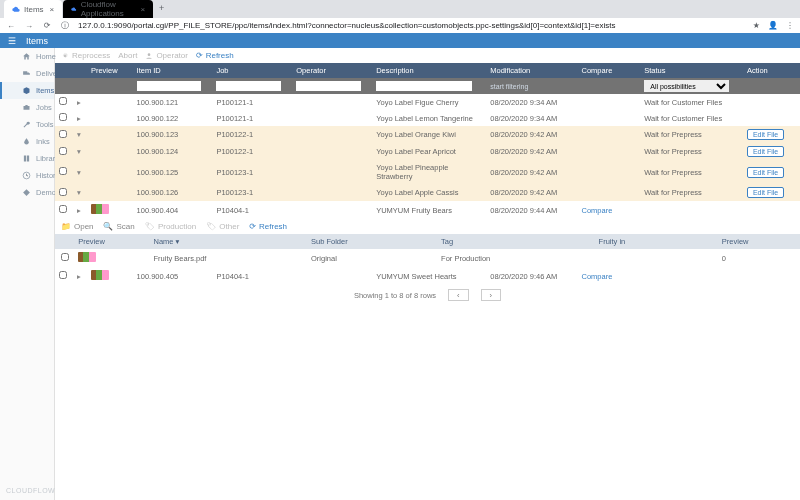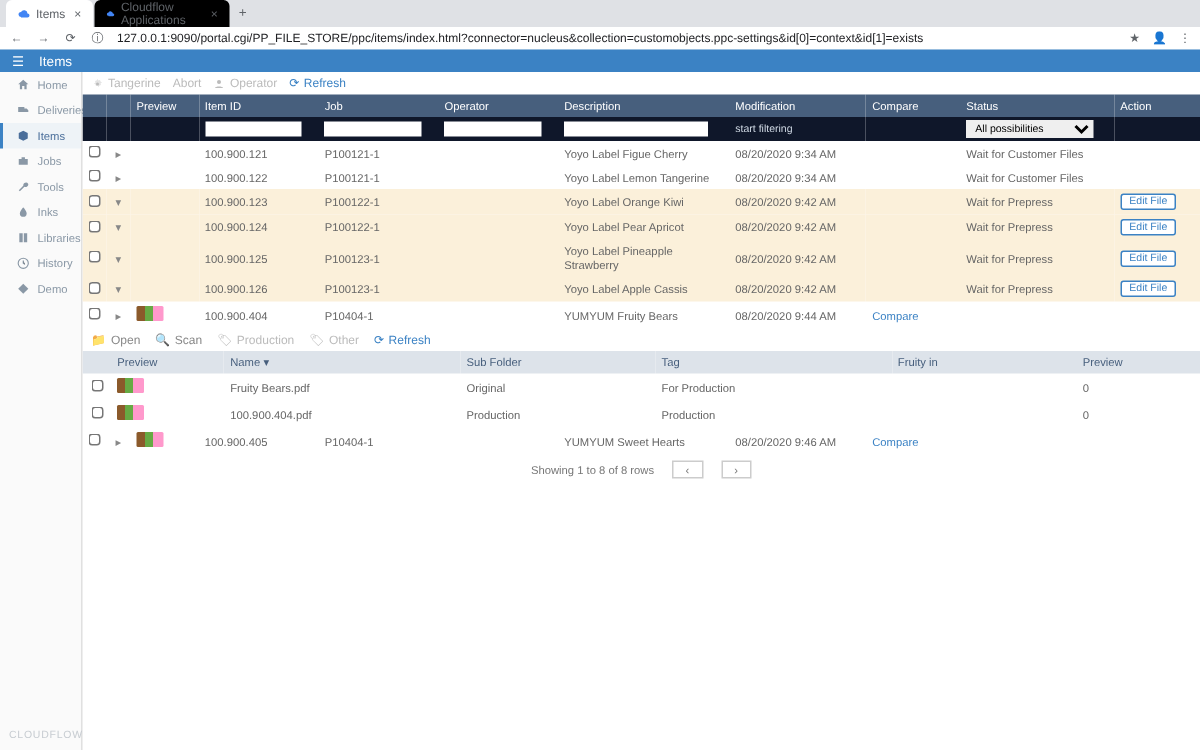--- a/index.html
+++ b/index.html
@@ -18,39 +18,39 @@
 .addr { flex: 1; color: #202124; white-space: nowrap; overflow: hidden; text-overflow: ellipsis; }
 .rico { color: #5f6368; cursor: pointer; }
 
 
 .app-hdr { background: #3b82c4; height: 15px; display: flex; align-items: center; color: #fff; padding: 0 8px; font-size: 9px; }
 .menu-ico { margin-right: 10px; cursor: pointer; }
 
 
 .main { display: flex; height: calc(500px - 33px - 15px); }
 .sidebar { width: 55px; background: #fafafa; border-right: 1px solid #e0e0e0; display: flex; flex-direction: column; }
-.side-item { display: flex; align-items: center; padding: 4px 9px; font-size: 7.5px; color: #8a98a6; cursor: pointer; gap: 5px; border-left: 2px solid transparent; }
+.side-item { display: flex; align-items: center; padding: 4px 20px; font-size: 7.5px; color: #8a98a6; cursor: pointer; gap: 5px; border-left: 2px solid transparent; }
 .side-item.active { background: #eef3f7; border-left-color: #3b82c4; color: #4a6e9a; }
 .side-ico { width: 9px; height: 9px; display: inline-block; flex-shrink: 0; }
 .side-spacer { flex: 1; }
 .cloudflow { padding: 6px; text-align: center; color: #c7ccd1; font-size: 7px; letter-spacing: 0.5px; }
 
 .content { flex: 1; overflow-y: auto; overflow-x: hidden; }
 
 
 .tb { display: flex; align-items: center; padding: 3px 6px; gap: 8px; font-size: 8px; }
 .tb-btn { color: #888; cursor: pointer; display: inline-flex; align-items: center; gap: 3px; }
 .tb-btn.disabled { color: #bbb; }
 .tb-btn.primary { color: #3b82c4; }
 .tb-ico { width: 8px; height: 8px; display: inline-block; }
 
 
 table { border-collapse: collapse; width: 100%; table-layout: fixed; }
 .hdr-row td { background: #475f7d; color: #fff; font-size: 7.5px; padding: 3px 4px; }
-.filt-row td { background: #0f172a; padding: 2px 4px; font-size: 7px; color: #cfd8e3; }
+.filt-row td { background: #737373; padding: 2px 4px; font-size: 7px; color: #cfd8e3; }
 .filt-in { width: 90%; height: 10px; font-size: 7px; border: none; padding: 0 2px; }
 select.filt-in { height: 12px; }
 .item-row td { padding: 3px 4px; font-size: 7.5px; color: #666; vertical-align: middle; }
 .item-row.sel td { background: #fbf0da; }
 .chk { width: 8px; height: 8px; }
 .cow { text-align: center; }
 .sel-arrow { color: #888; cursor: pointer; }
 .linkc { color: #3b82c4; cursor: pointer; }
 .editbtn { border: 1px solid #3b82c4; color: #3b82c4; background: #fff; padding: 1px 5px; font-size: 7px; cursor: pointer; border-radius: 2px; }
 
@@ -168,21 +168,21 @@
   </div>
 
   <div class="content">
 
     <div class="tb">
       <span class="tb-btn disabled">
           <svg class="tb-ico" viewBox="0 0 24 24">
             <circle cx="12" cy="12" r="3" fill="currentColor"></circle>
             <path fill="currentColor" d="M12 2l2 3 3-1 1 3 3 2-3 2 1 3-3 1-2 3-2-3-3 1-1-3-3-2 3-2-1-3 3-1z" opacity=".4"></path>
           </svg>
-          <span>Tangerine</span>
+          <span>Reprocess</span>
         </span>
       <span class="tb-btn disabled">Abort</span>
       <span class="tb-btn disabled">
           <svg class="tb-ico" viewBox="0 0 24 24">
             <circle cx="12" cy="8" r="4" fill="currentColor"></circle>
             <path fill="currentColor" d="M4 20c0-4 16-4 16 0z"></path>
           </svg>
           <span>Operator</span>
         </span>
       <span class="tb-btn primary">
@@ -365,29 +365,20 @@
         <tbody id="files-body">
           <tr class="file-row">
             <td class="cow"><input type="checkbox" class="chk" style=""></td>
             <td><span class="thumb thumb-grad"></span></td>
             <td>Fruity Bears.pdf</td>
             <td>Original</td>
             <td>For Production</td>
             <td></td>
             <td>0</td>
           </tr>
-          <tr class="file-row">
-            <td class="cow"><input type="checkbox" class="chk" style=""></td>
-            <td><span class="thumb thumb-grad"></span></td>
-            <td>100.900.404.pdf</td>
-            <td>Production</td>
-            <td>Production</td>
-            <td></td>
-            <td>0</td>
-          </tr>
         </tbody>
     </table>
 
     <table>
       <colgroup>
         <col style="width:14px">
           <col style="width:14px">
           <col style="width:40px">
           <col style="width:70px">
         <col style="width:70px">

